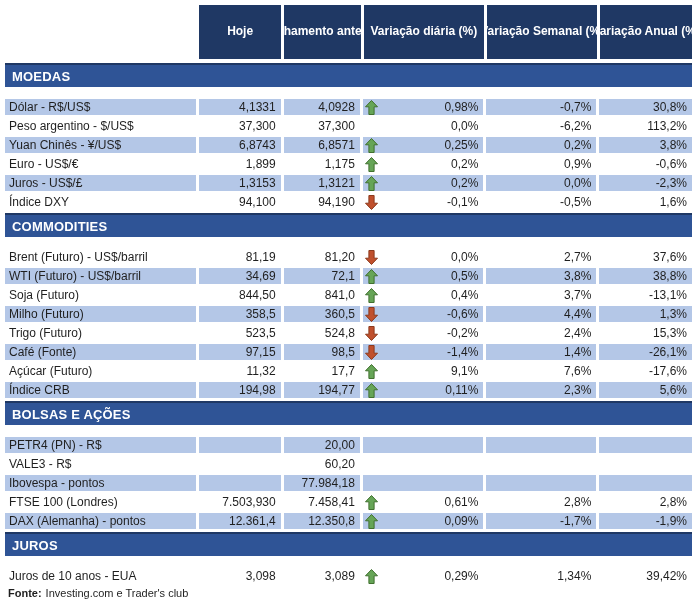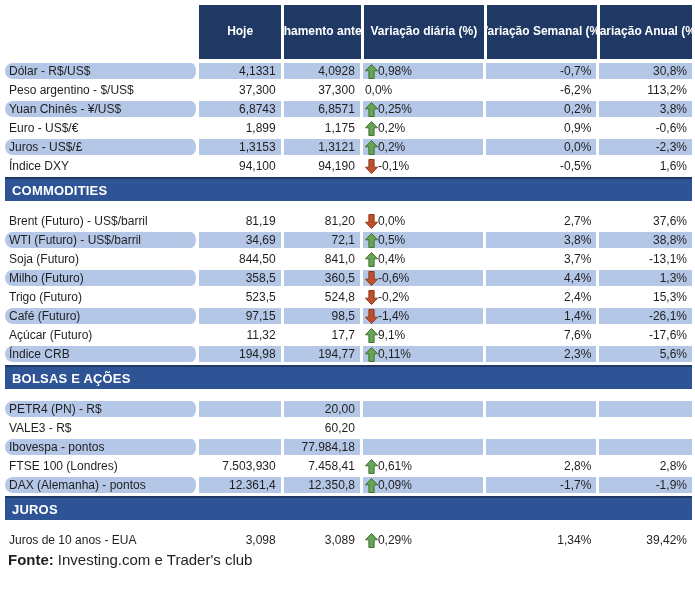--- a/index.html
+++ b/index.html
@@ -3,21 +3,21 @@
 <meta charset="utf-8">
 <style>
   html,body{margin:0;padding:0;}
   body{
     width:695px;height:612px;overflow:hidden;background:#ffffff;
     font-family:"Liberation Sans",sans-serif;color:var(--text,#1F1F1F);
   }
   .sheet{padding:5px 0 0 5px;width:690px;}
   .grid-row{display:flex;width:687px;}
   .cell{box-sizing:border-box;border-right:3px solid #ffffff;display:flex;align-items:center;overflow:hidden;white-space:nowrap;}
-  .c0{width:201px;border-radius:8px;}
+  .c0{width:201px;}
   .c1{width:88px;}
   .c2{width:82px;}
   .c3{width:128px;}
   .c4{width:117px;}
   .c5{width:95px;border-right:none;padding-left:28px;}
   
   .header-row{height:54px;margin-bottom:4px;}
   .header-row .cell{
     background:var(--header-bg,#1F3864);color:var(--header-text,#fff);
     font-weight:700;font-size:12px;line-height:1.3;
@@ -29,43 +29,44 @@
     box-sizing:border-box;width:687px;height:24px;margin-bottom:12px;
     background:var(--section-bg,#2F5496);border-top:2px solid var(--section-border,#1F3864);
     color:var(--header-text,#fff);font-weight:700;font-size:13px;letter-spacing:.2px;
     display:flex;align-items:center;padding-left:7px;
   }
   
   .row{height:16px;margin-bottom:3px;font-size:12px;}
   .row.shaded .cell{background:var(--row-shaded,#B4C7E7);}
   .cell.label{padding-left:4px;}
   .cell.num{justify-content:flex-end;padding-right:5px;}
-  .cell.vd{padding-left:2px;padding-right:5px;}
+  .cell.vd{justify-content:space-between;padding-left:2px;padding-right:5px;}
   .arrow-slot{display:flex;align-items:center;height:16px;}
   .arrow-slot svg{display:block;}
   
-  .fonte{margin-top:2px;padding-left:3px;font-size:15px;color:#1F1F1F;}
+  .fonte{margin-top:2px;padding-left:3px;font-size:11px;color:#1F1F1F;}
   .fonte .b{font-weight:700;}
   .fonte span + span{margin-left:4px;}
 </style>
 </head>
 <body>
 
 <div class="sheet">
 
   <div class="grid-row header-row">
     <div class="cell c0"></div>
     <div class="cell c1">Hoje</div>
     <div class="cell c2">Fechamento anterior</div>
     <div class="cell c3">Variação diária (%)</div>
     <div class="cell c4">Variação Semanal (%)</div>
     <div class="cell c5">Variação Anual (%)</div>
   </div>
 
   <div id="sections">
+      <div class="section-bar">MOEDAS</div>
       <div class="grid-row row shaded">
         <div class="cell c0 label">Dólar - R$/US$</div>
         <div class="cell c1 num">4,1331</div>
         <div class="cell c2 num">4,0928</div>
         <div class="cell c3 vd">
           <span class="arrow-slot">
             <svg width="13" height="15" viewBox="0 0 13 15">
               <path d="M6.5 0.5 L12.5 6.8 L9.1 6.8 L9.1 14.5 L3.9 14.5 L3.9 6.8 L0.5 6.8 Z" fill="#66A557" stroke="#41702F" stroke-width="1"></path>
             </svg>
           </span>
@@ -215,21 +216,21 @@
             <svg width="13" height="15" viewBox="0 0 13 15">
               <path d="M6.5 14.5 L12.5 8.2 L9.1 8.2 L9.1 0.5 L3.9 0.5 L3.9 8.2 L0.5 8.2 Z" fill="#C0502D" stroke="#8C3A1D" stroke-width="1"></path>
             </svg>
           </span>
           <span>-0,2%</span>
         </div>
         <div class="cell c4 num">2,4%</div>
         <div class="cell c5 num">15,3%</div>
       </div>
       <div class="grid-row row shaded">
-        <div class="cell c0 label">Café (Futuro)</div>
+        <div class="cell c0 label">Café (Fonte)</div>
         <div class="cell c1 num">97,15</div>
         <div class="cell c2 num">98,5</div>
         <div class="cell c3 vd">
           <span class="arrow-slot">
             <svg width="13" height="15" viewBox="0 0 13 15">
               <path d="M6.5 14.5 L12.5 8.2 L9.1 8.2 L9.1 0.5 L3.9 0.5 L3.9 8.2 L0.5 8.2 Z" fill="#C0502D" stroke="#8C3A1D" stroke-width="1"></path>
             </svg>
           </span>
           <span>-1,4%</span>
         </div>

